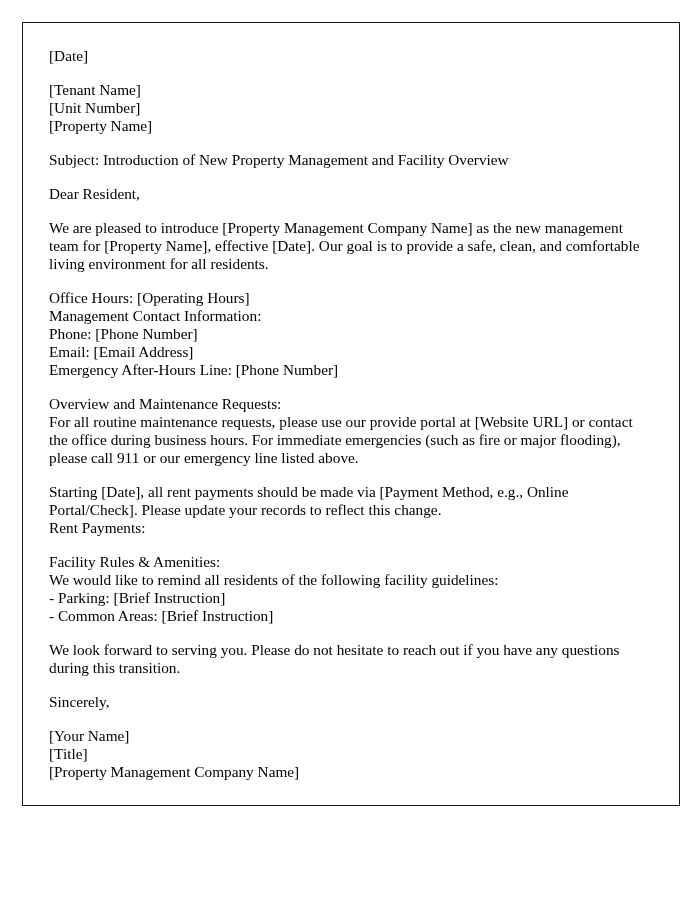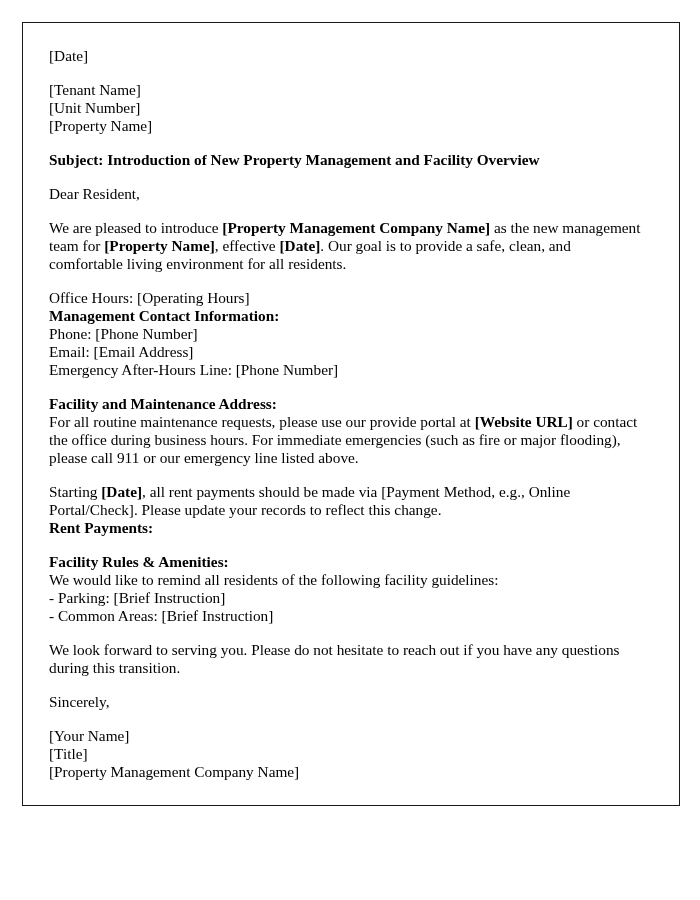--- a/index.html
+++ b/index.html
@@ -31,21 +31,21 @@
   }
   .block:last-child {
     margin-bottom: 12px;
   }
   .line {
     font-size: 15.3px;
     line-height: 18px;
     white-space: normal;
   }
   .b {
-    font-weight: 700;
+    font-weight: 400;
   }
 </style>
 </head>
 <body>
 
 <div class="page">
   <div>
       <div class="block">
         <div class="line"><span>[Date]</span></div>
       </div>
@@ -64,21 +64,21 @@
         <div class="line"><span>We are pleased to introduce </span><span class="b">[Property Management Company Name]</span><span> as the new management team for </span><span class="b">[Property Name]</span><span>, effective </span><span class="b">[Date]</span><span>. Our goal is to provide a safe, clean, and comfortable living environment for all residents.</span></div>
       </div>
       <div class="block">
         <div class="line"><span>Office Hours: [Operating Hours]</span></div>
         <div class="line"><span class="b">Management Contact Information:</span></div>
         <div class="line"><span>Phone: [Phone Number]</span></div>
         <div class="line"><span>Email: [Email Address]</span></div>
         <div class="line"><span>Emergency After-Hours Line: [Phone Number]</span></div>
       </div>
       <div class="block">
-        <div class="line"><span class="b">Facility and Maintenance Address:</span></div>
+        <div class="line"><span class="b">Overview and Maintenance Requests:</span></div>
         <div class="line"><span>For all routine maintenance requests, please use our provide portal at </span><span class="b">[Website URL]</span><span> or contact the office during business hours. For immediate emergencies (such as fire or major flooding), please call 911 or our emergency line listed above.</span></div>
       </div>
       <div class="block">
         <div class="line"><span>Starting </span><span class="b">[Date]</span><span>, all rent payments should be made via [Payment Method, e.g., Online Portal/Check]. Please update your records to reflect this change.</span></div>
         <div class="line"><span class="b">Rent Payments:</span></div>
       </div>
       <div class="block">
         <div class="line"><span class="b">Facility Rules &amp; Amenities:</span></div>
         <div class="line"><span>We would like to remind all residents of the following facility guidelines:</span></div>
         <div class="line"><span>- Parking: [Brief Instruction]</span></div>

